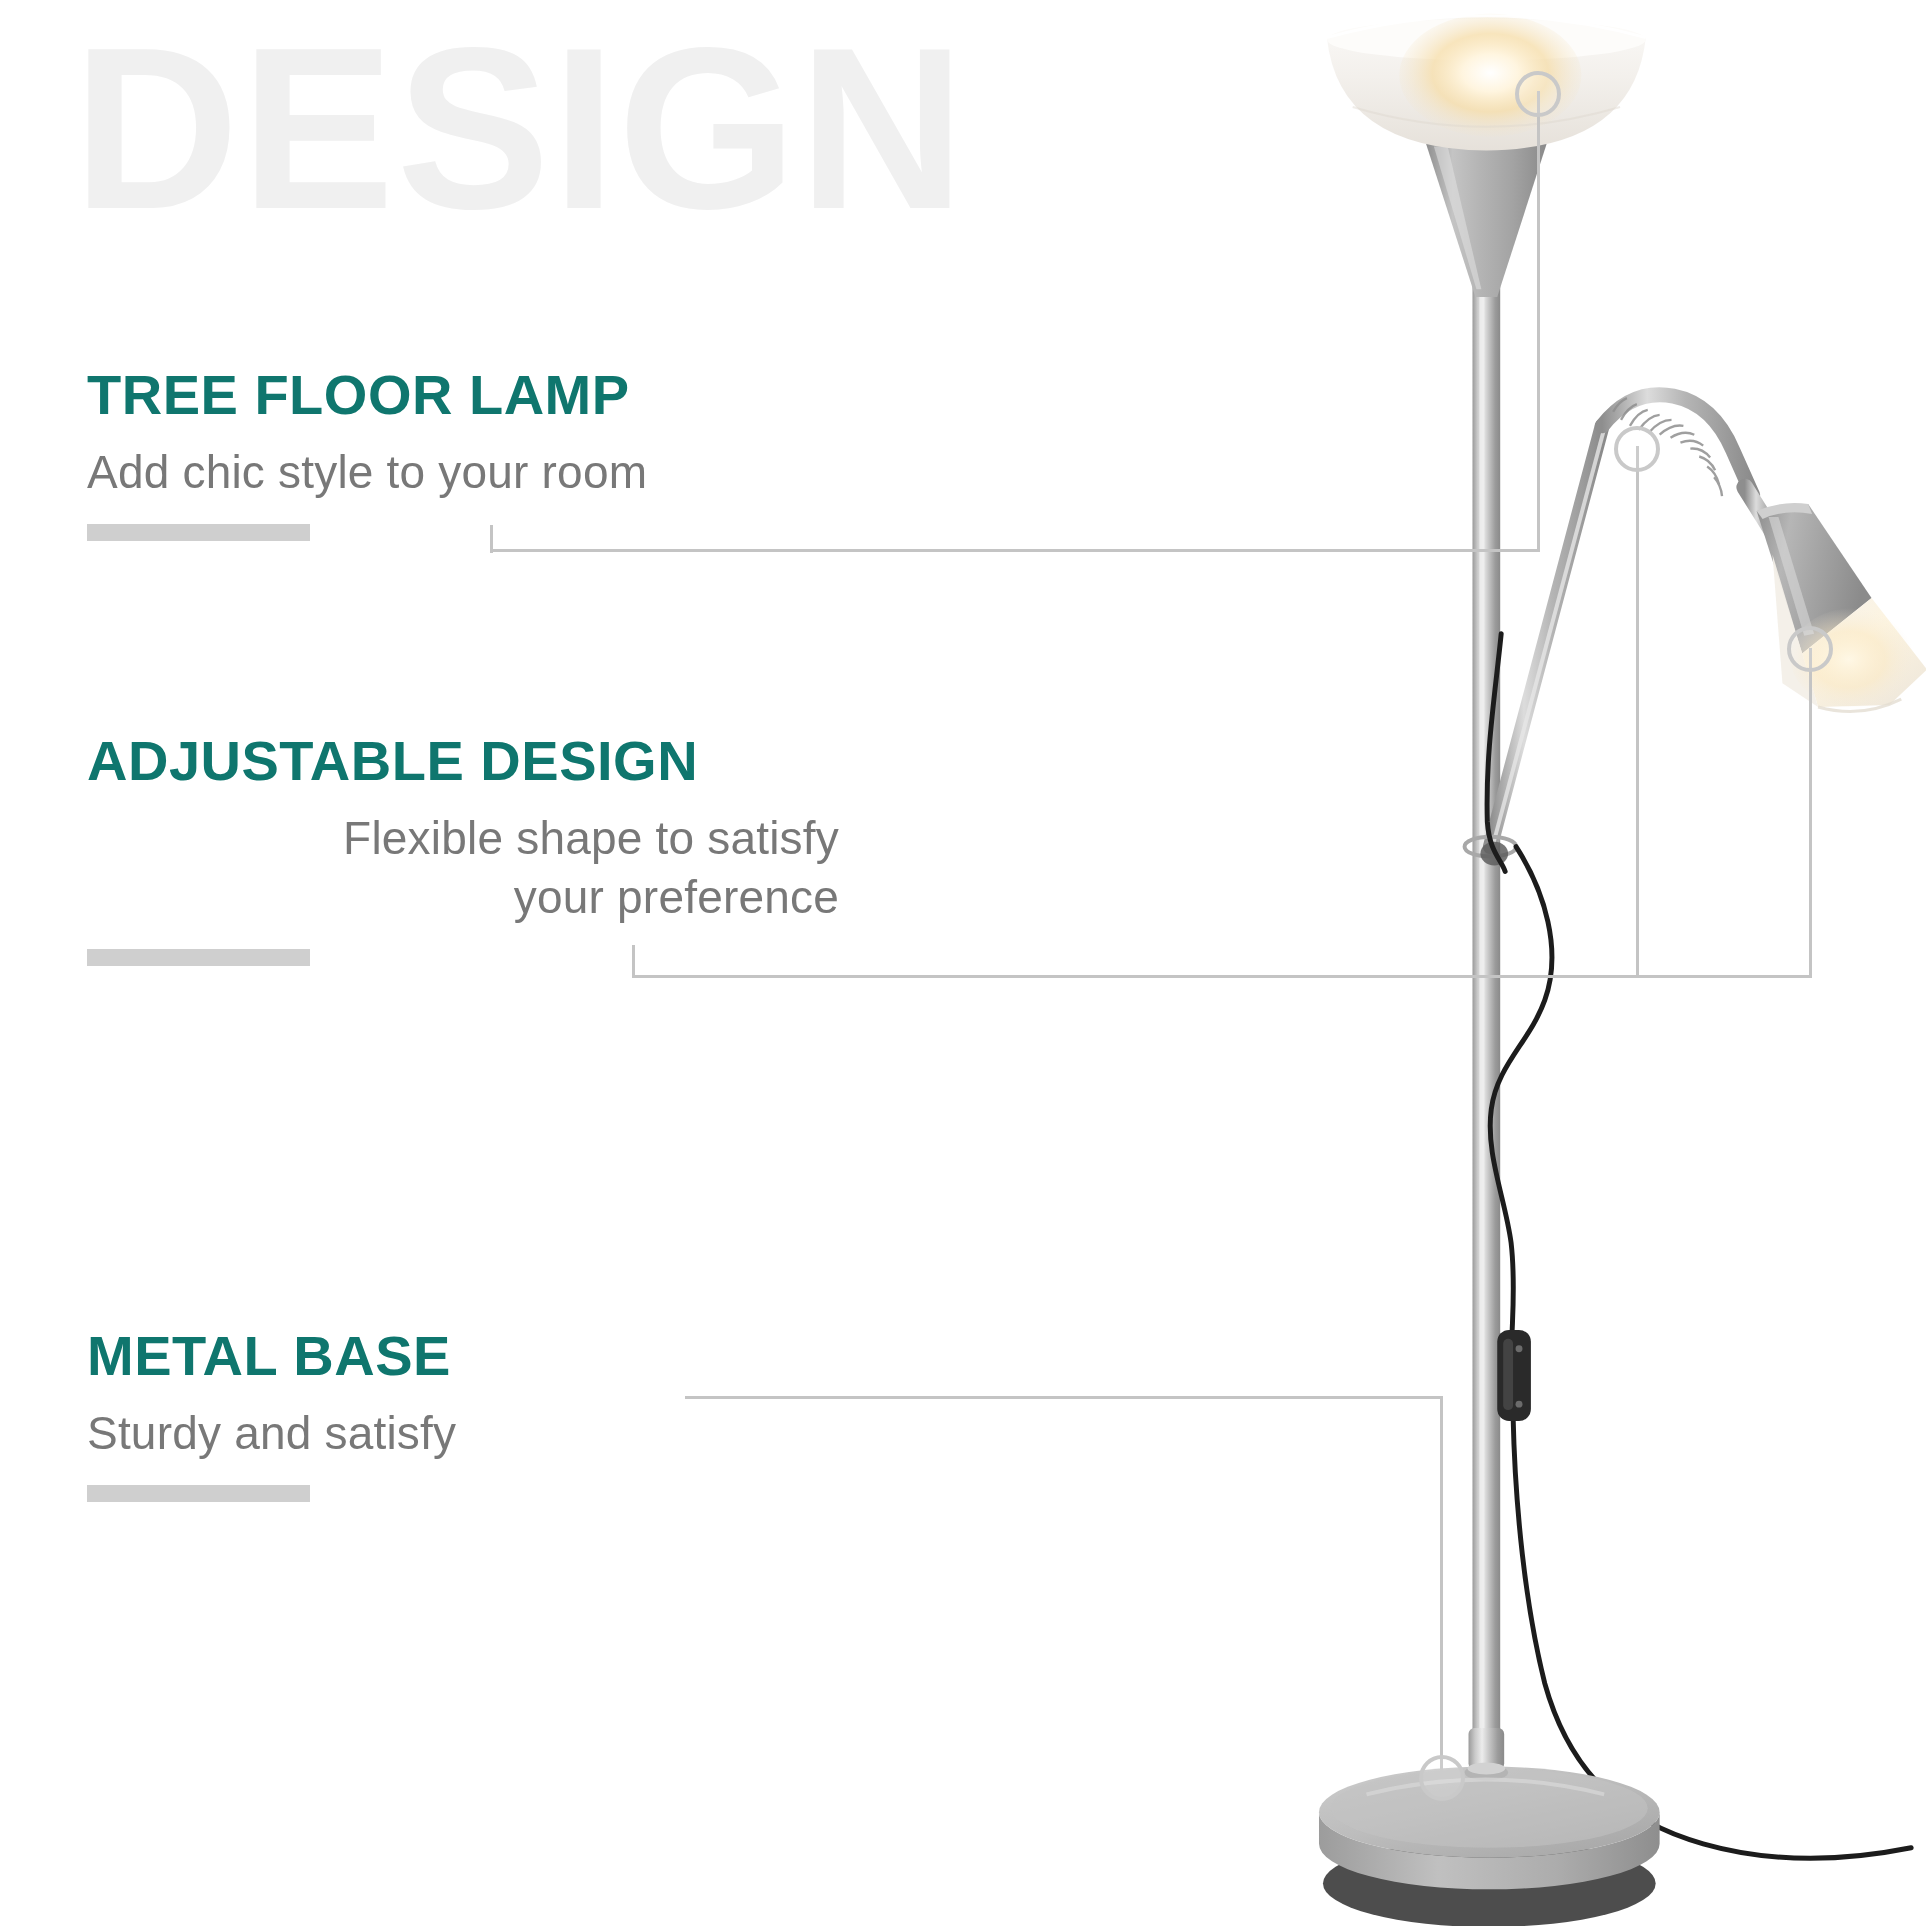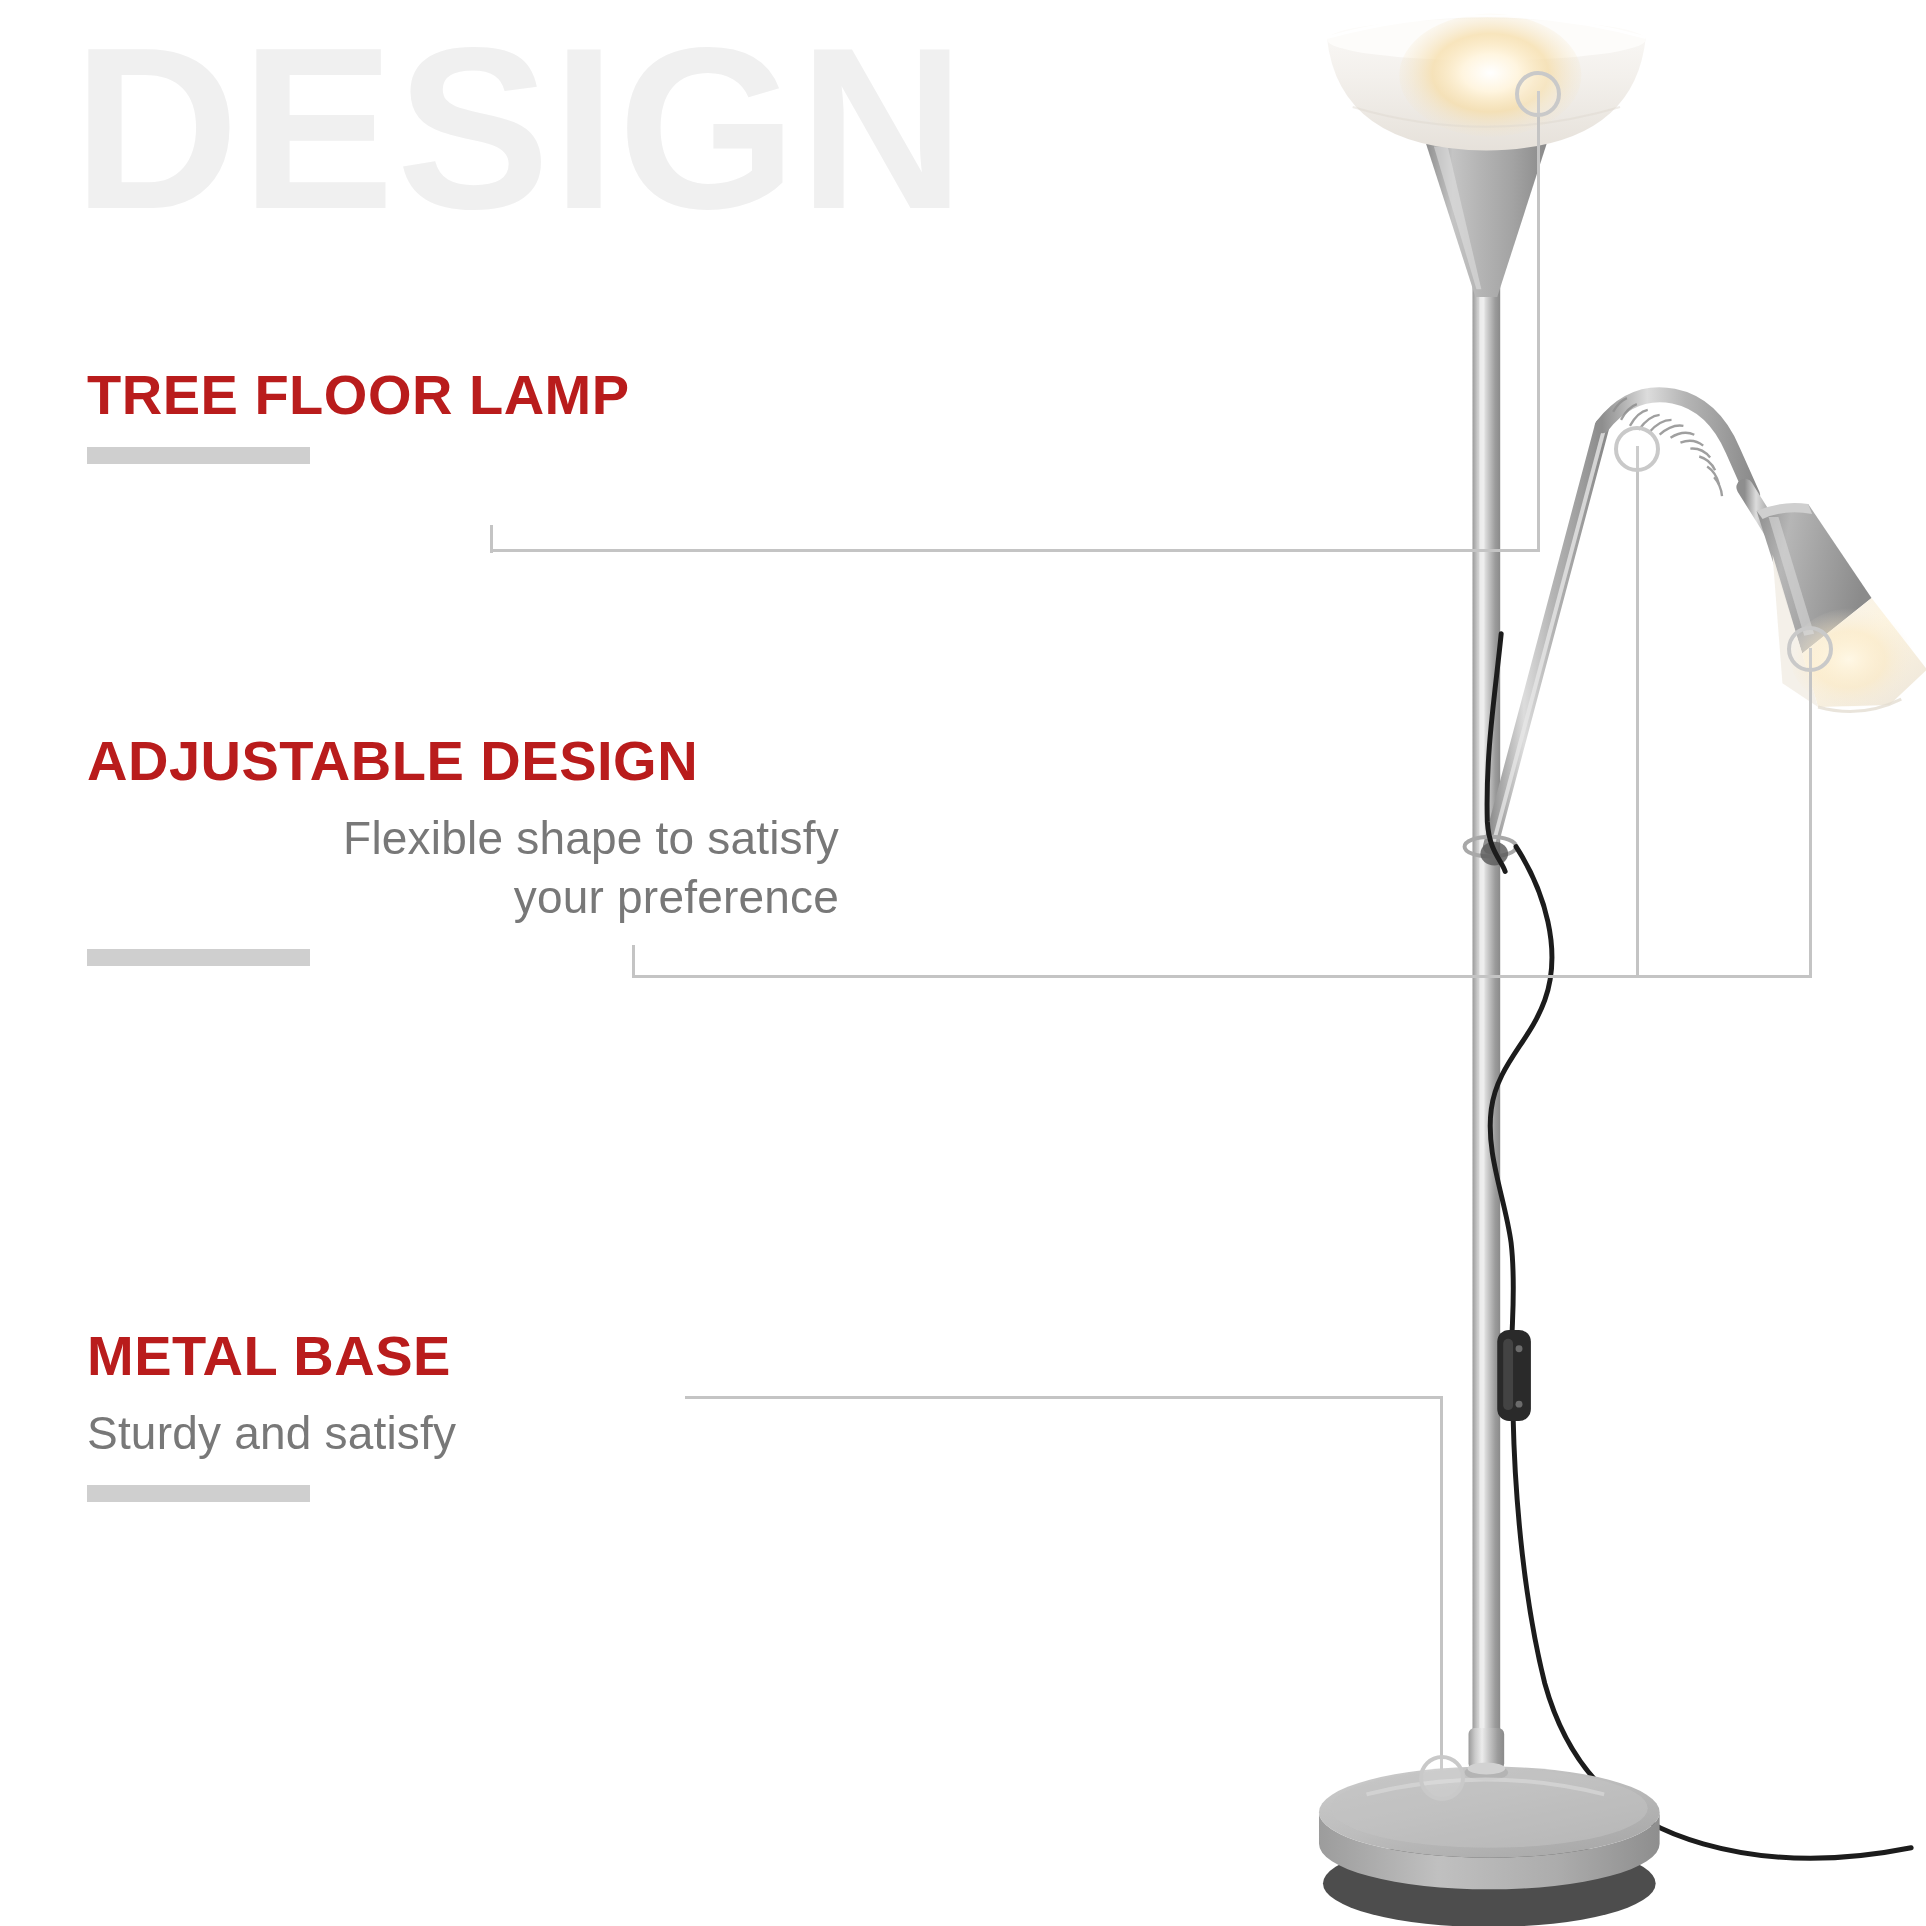--- a/index.html
+++ b/index.html
@@ -32,21 +32,21 @@
     line-height: 1.05;
     white-space: nowrap;
     user-select: none;
   }
 
   
   .feature { position: absolute; left: 87px; width: 752px; }
   .feature-title {
     font-size: 56px;
     font-weight: 700;
-    color: #b91c1c;
+    color: #0f766e;
     letter-spacing: 0.5px;
     line-height: 1.05;
     white-space: nowrap;
   }
   .feature-sub {
     margin-top: 18px;
     font-size: 46px;
     font-weight: 400;
     color: #787878;
     line-height: 1.28;
@@ -270,20 +270,21 @@
     <div class="vline" style="left:1440px; top:1396px; height:381px;"></div>
   </div>
 
   <div class="marker" style="left:1515px; top:71px;  width:46px; height:46px;"></div>
   <div class="marker" style="left:1614px; top:426px; width:46px; height:46px;"></div>
   <div class="marker" style="left:1787px; top:626px; width:46px; height:46px;"></div>
   <div class="marker" style="left:1419px; top:1755px; width:46px; height:46px;"></div>
 
   <div class="feature" id="feature-0">
     <div class="feature-title">TREE FLOOR LAMP</div>
+    <div class="feature-sub">Add chic style to your room</div>
     <div class="feature-rule"></div>
   </div>
 
   <div class="feature" id="feature-1">
     <div class="feature-title">ADJUSTABLE DESIGN</div>
     <div class="feature-sub" style="white-space:pre-line;text-align:right;">Flexible shape to satisfy
 your preference</div>
     <div class="feature-rule"></div>
   </div>
 

